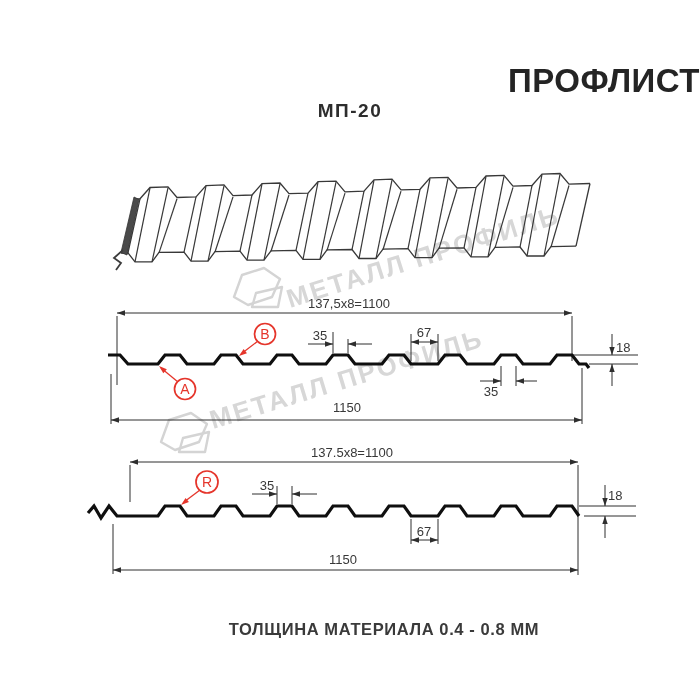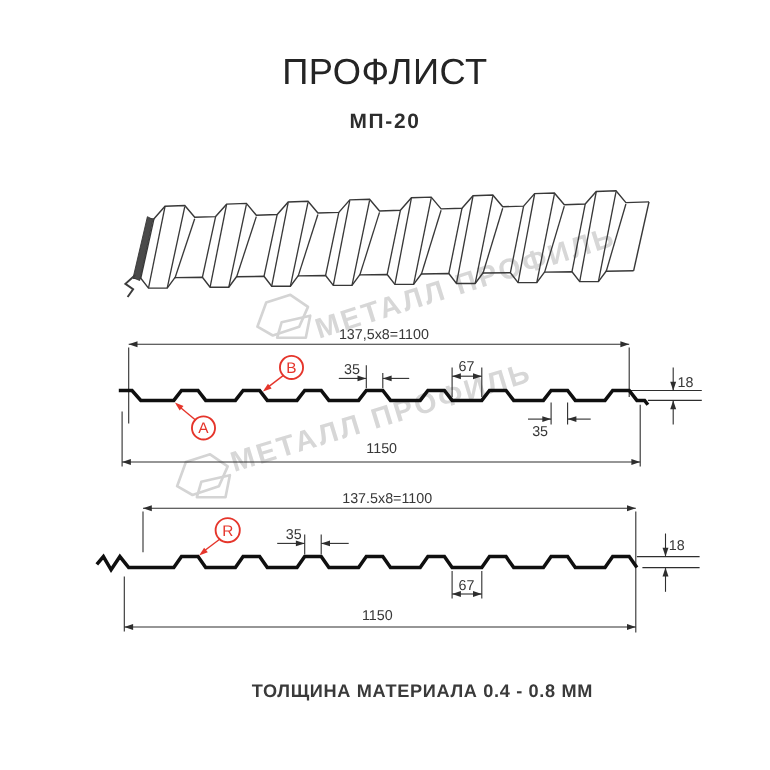--- a/index.html
+++ b/index.html
@@ -1,19 +1,19 @@
 <!DOCTYPE html>
 <html><head>
 <meta charset="utf-8">
 <style>
   html,body{margin:0;padding:0;background:#fff;}
   .page{position:relative;width:700px;height:700px;background:#ffffff;overflow:hidden;
         font-family:"Liberation Sans", sans-serif;}
-  .title{position:absolute;top:46px;left:0;width:100%;text-align:center;
-         font-size:33px;font-weight:400;letter-spacing:0.5px;color:#242424;}
+  .title{position:absolute;top:62px;left:0;width:100%;text-align:right;
+         font-size:33px;font-weight:700;letter-spacing:0.5px;color:#242424;}
   .subtitle{position:absolute;top:100px;left:0;width:100%;text-align:center;
          font-size:19px;font-weight:700;letter-spacing:1.5px;color:#2d2d2d;}
   .caption{position:absolute;top:620px;left:0;width:100%;text-align:center;
          font-size:16.5px;font-weight:600;letter-spacing:0.6px;color:#3a3a3a;padding-left:34px;}
   svg{position:absolute;left:0;top:0;}
   .dimtxt{font-size:13px;fill:#383838;}
   .redtxt{font-size:14px;fill:#e5352b;}
   .wmtxt{font-size:26px;font-weight:700;letter-spacing:2.5px;fill:#d7d7d7;}
   .wmlogo{stroke:#d4d4d4;stroke-width:2.4;fill:none;stroke-linejoin:round;}
 </style>

